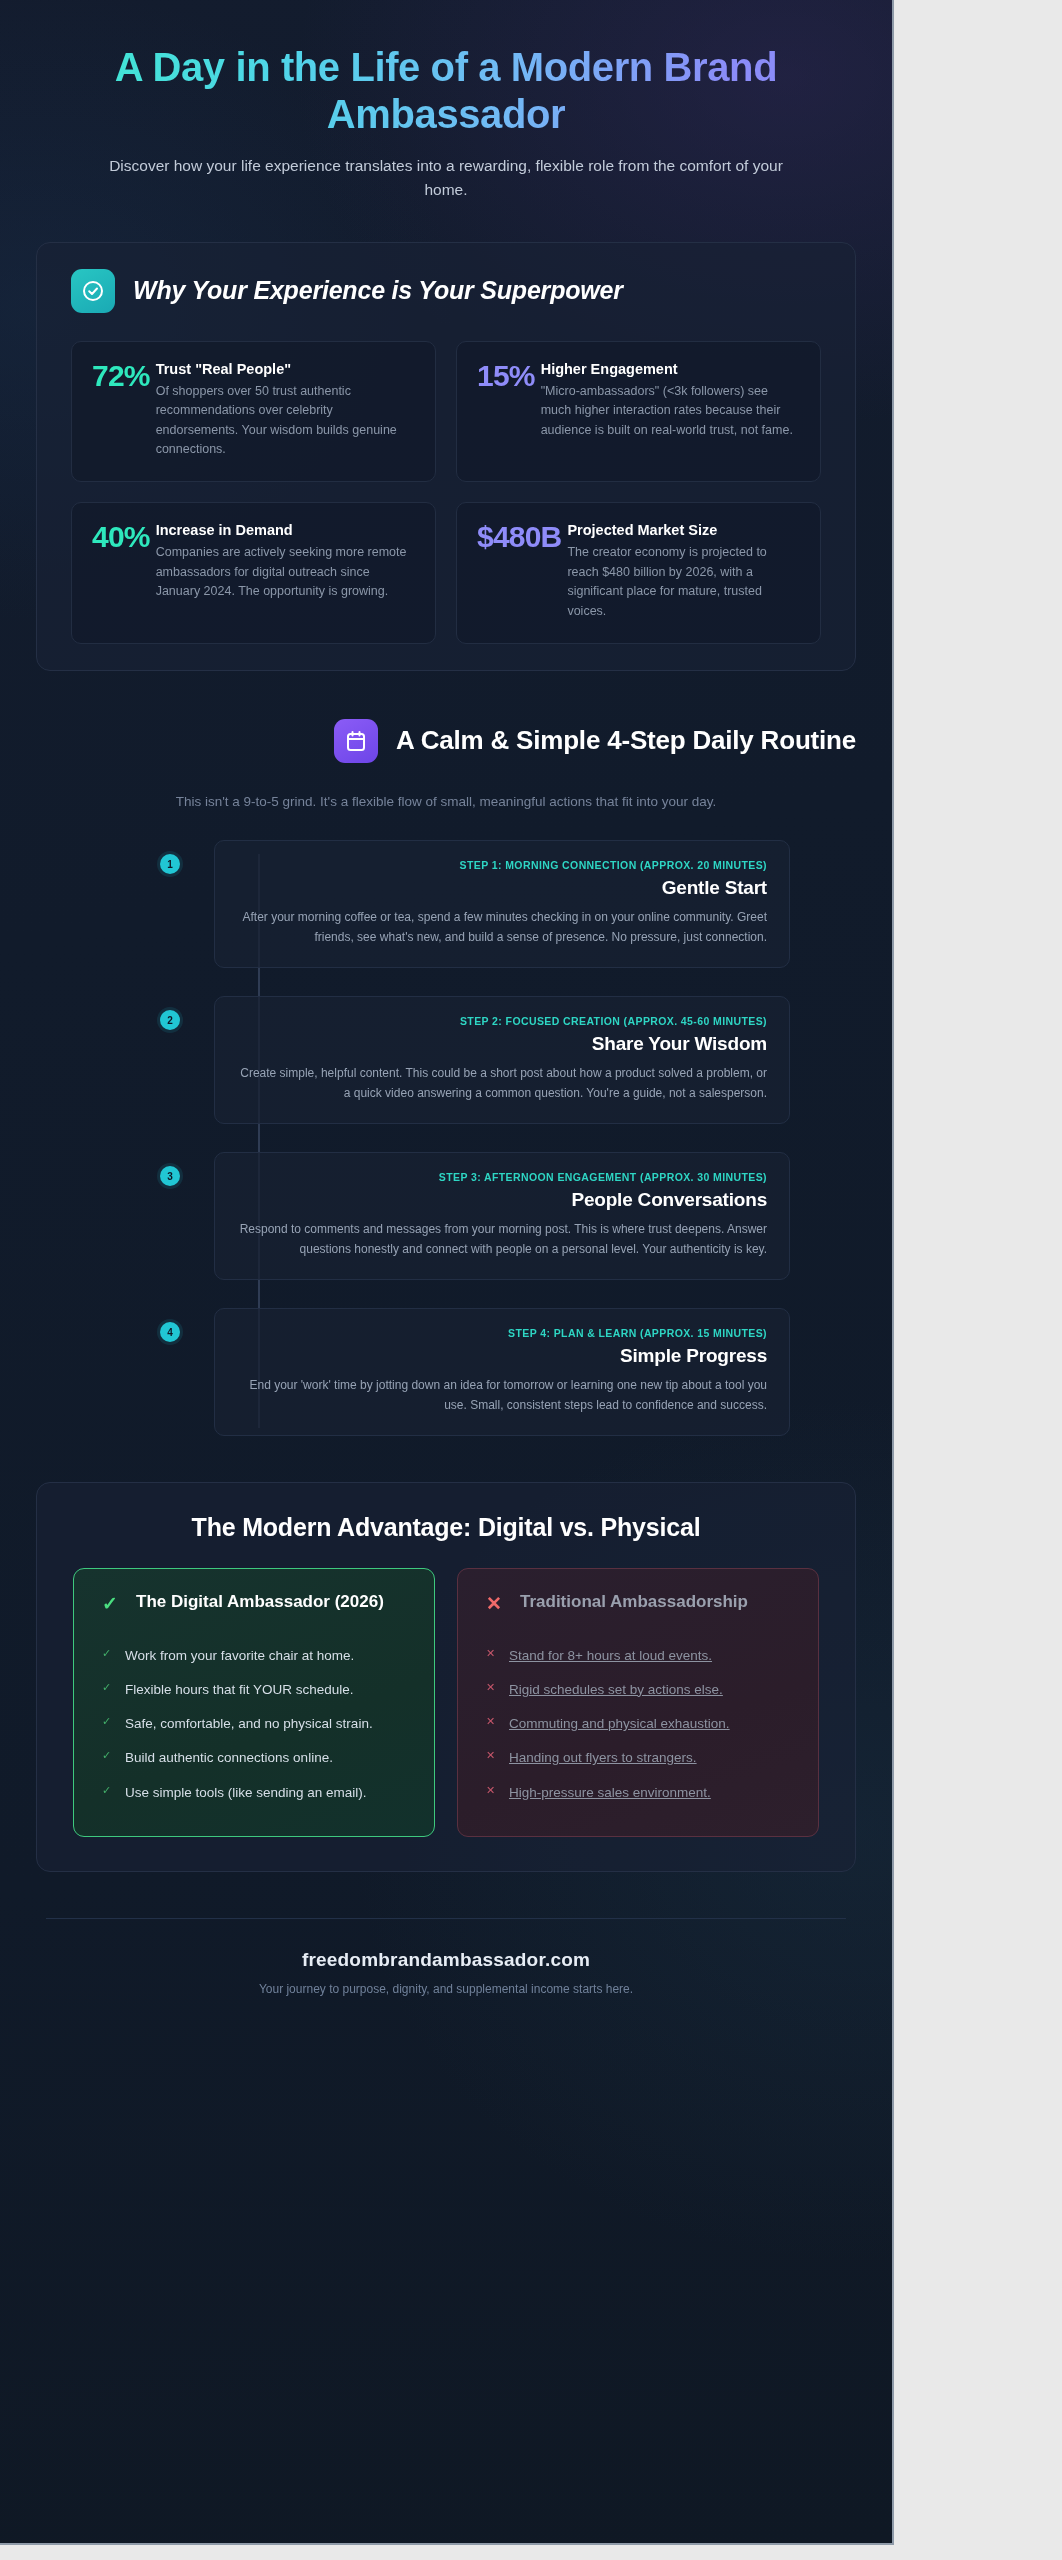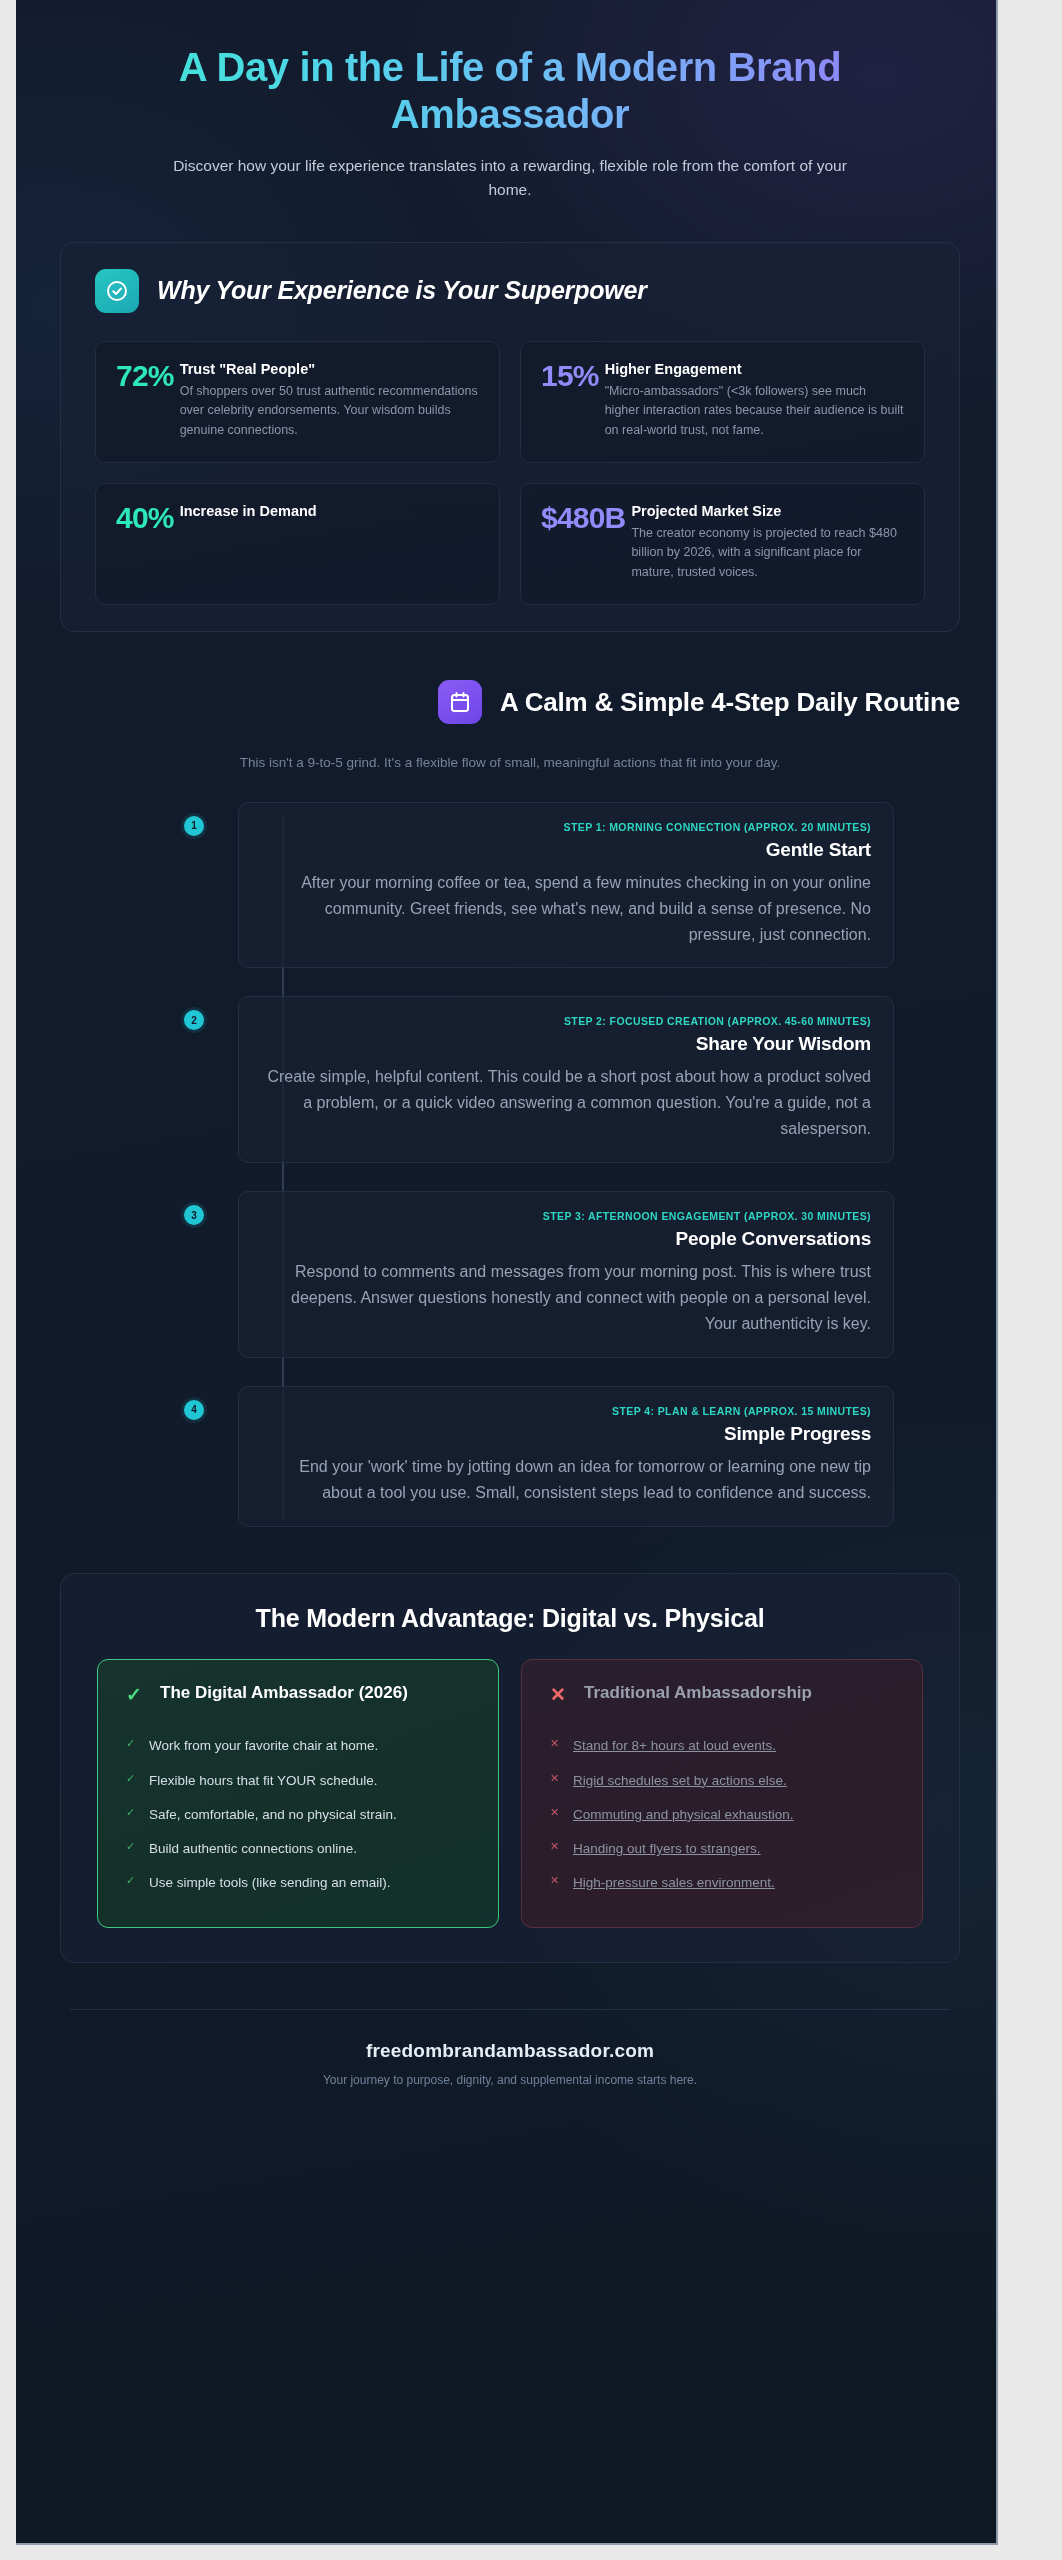--- a/index.html
+++ b/index.html
@@ -13,31 +13,31 @@
   .page {
     width: 1062px;
     min-height: 2560px;
     position: relative;
     background: #e9e9e9;
     overflow: hidden;
   }
 
   .infographic {
     position: absolute;
-    left: 16px; top: 0;
-    width: 982px;
+    left: 0; top: 0;
+    width: 894px;
     min-height: 2545px;
     background:
       radial-gradient(ellipse 700px 500px at 88% 3%, rgba(54,42,96,0.40), rgba(0,0,0,0) 70%),
       radial-gradient(ellipse 600px 450px at 4% 12%, rgba(26,50,82,0.32), rgba(0,0,0,0) 70%),
       radial-gradient(ellipse 700px 600px at 96% 72%, rgba(30,58,78,0.30), rgba(0,0,0,0) 72%),
       linear-gradient(170deg, #131c2e 0%, #111b2b 35%, #101a29 70%, #0f1824 100%);
     border-right: 2px solid #8e9aa8;
     border-bottom: 2px solid #8e9aa8;
-    padding: 0 0 18px 8px;
+    padding: 0 0 18px 0;
   }
 
   
   .hero { padding: 44px 56px 0 56px; text-align: center; }
 
   .hero-title {
     font-size: 40px;
     line-height: 1.17;
     font-weight: bold;
     letter-spacing: -0.4px;
@@ -209,21 +209,21 @@
     margin-bottom: 6px;
   }
   .step-title {
     font-size: 19px;
     font-weight: bold;
     color: #ffffff;
     margin-bottom: 9px;
     letter-spacing: -0.2px;
   }
   .step-desc {
-    font-size: 16px;
+    font-size: 12px;
     line-height: 1.62;
     color: #97a3b5;
   }
 
   
   .compare-panel {
     margin: 46px 36px 0 36px;
     background: rgba(25,34,53,0.60);
     border: 1px solid #242f45;
     border-radius: 14px;
@@ -349,20 +349,21 @@
         <div class="stat-num accent-purple">15%</div>
         <div class="stat-body">
           <div class="stat-label">Higher Engagement</div>
           <div class="stat-desc">"Micro-ambassadors" (&lt;3k followers) see much higher interaction rates because their audience is built on real-world trust, not fame.</div>
         </div>
       </div>
       <div class="stat-card">
         <div class="stat-num accent-teal">40%</div>
         <div class="stat-body">
           <div class="stat-label">Increase in Demand</div>
+          <div class="stat-desc">Companies are actively seeking more remote ambassadors for digital outreach since January 2024. The opportunity is growing.</div>
         </div>
       </div>
       <div class="stat-card">
         <div class="stat-num accent-purple">$480B</div>
         <div class="stat-body">
           <div class="stat-label">Projected Market Size</div>
           <div class="stat-desc">The creator economy is projected to reach $480 billion by 2026, with a significant place for mature, trusted voices.</div>
         </div>
       </div>
     </div>

